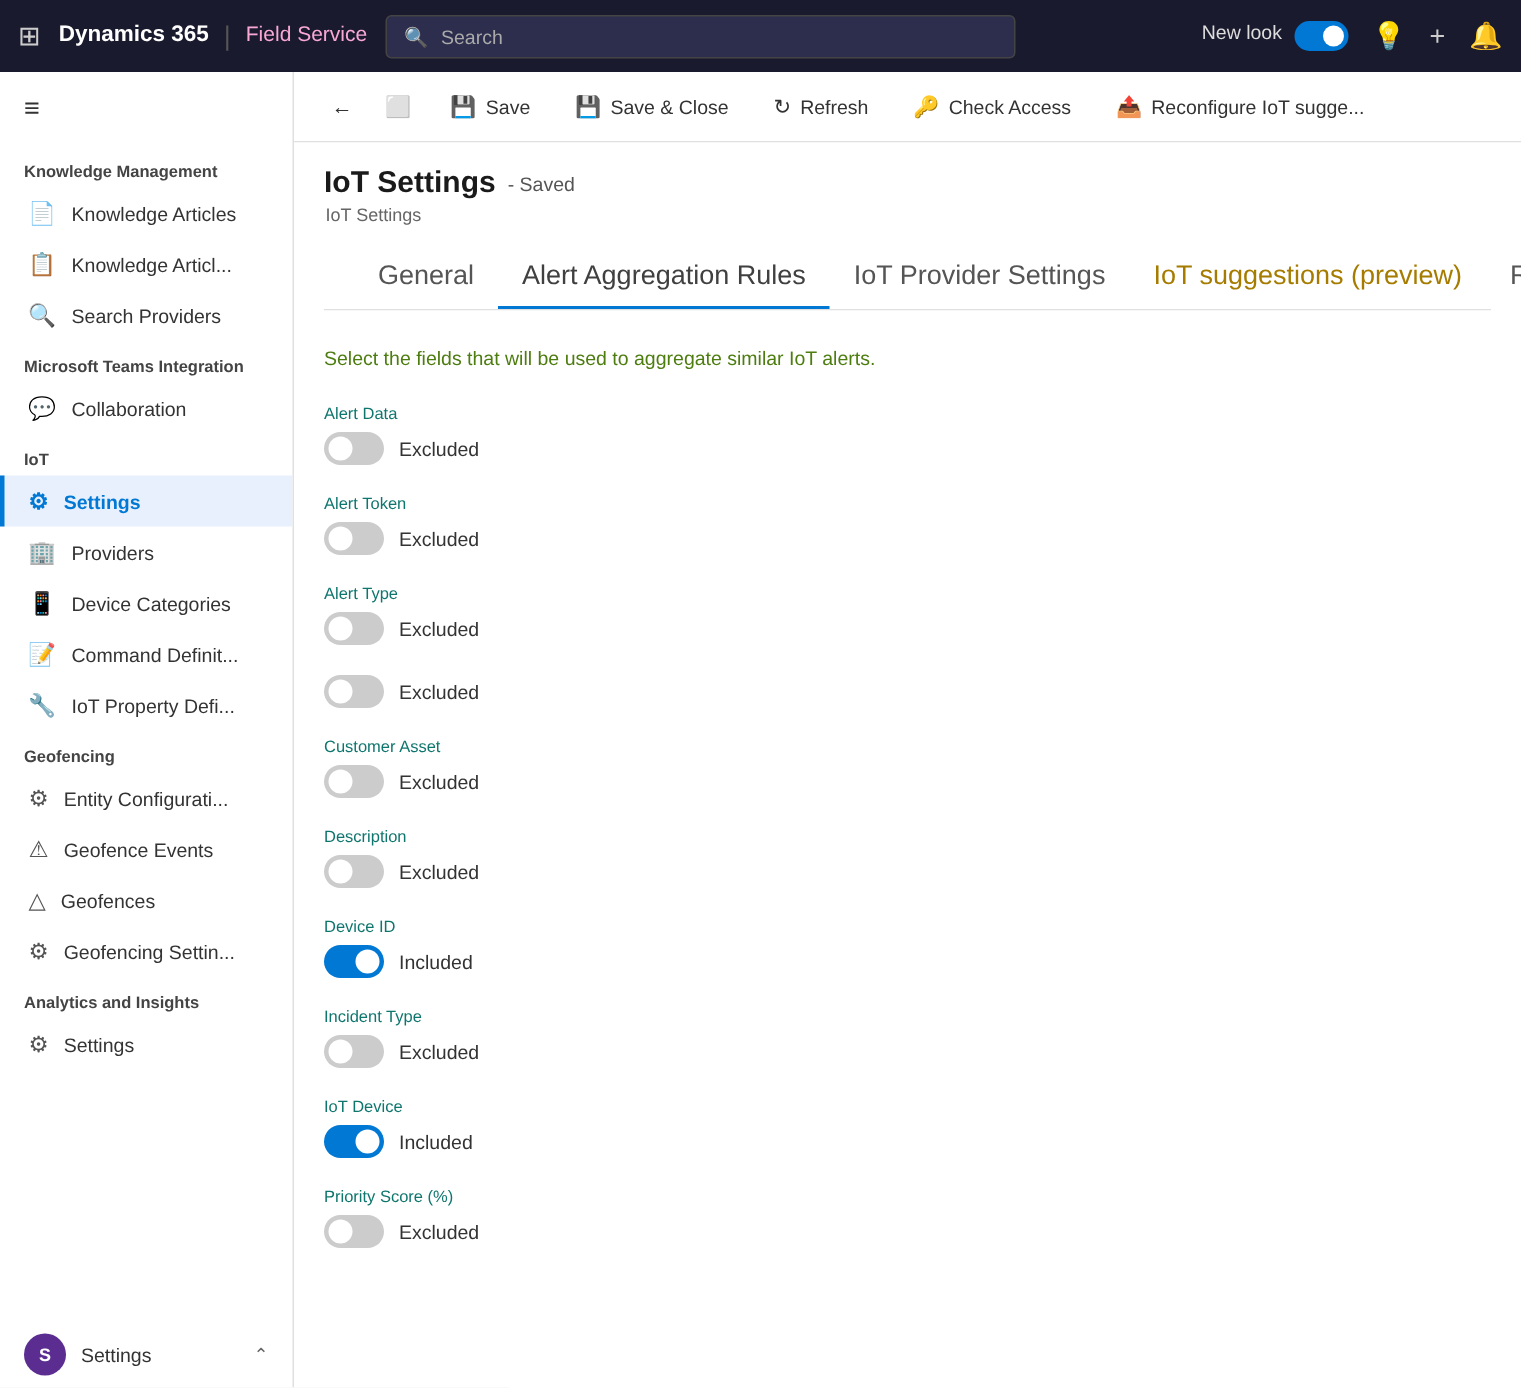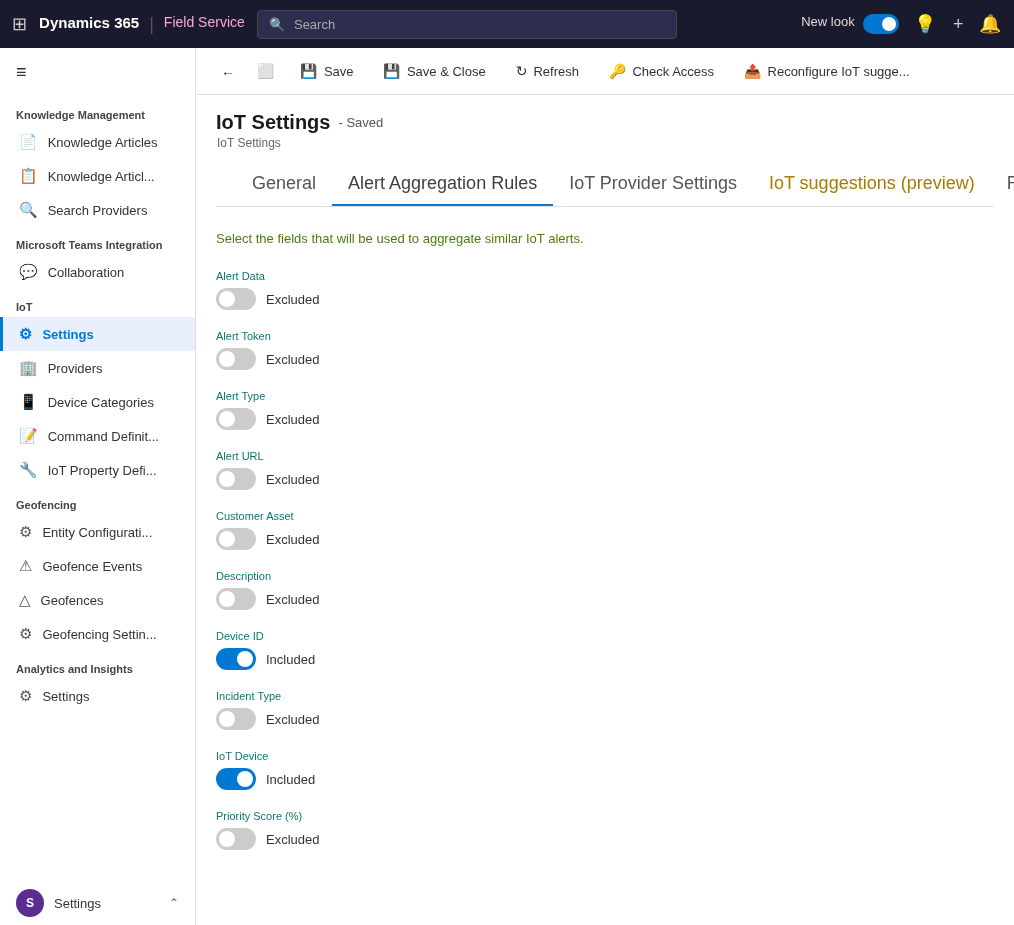--- a/index.html
+++ b/index.html
@@ -385,21 +385,20 @@
             </div>
           </div>
           <div class="field-row">
             <div class="field-label">Alert Type</div>
             <div class="field-toggle-row">
               <div class="toggle-off"></div>
               <span class="toggle-status">Excluded</span>
             </div>
           </div>
           <div class="field-row">
-            <div class="field-label">Alert URL</div>
             <div class="field-toggle-row">
               <div class="toggle-off"></div>
               <span class="toggle-status">Excluded</span>
             </div>
           </div>
           <div class="field-row">
             <div class="field-label">Customer Asset</div>
             <div class="field-toggle-row">
               <div class="toggle-off"></div>
               <span class="toggle-status">Excluded</span>

